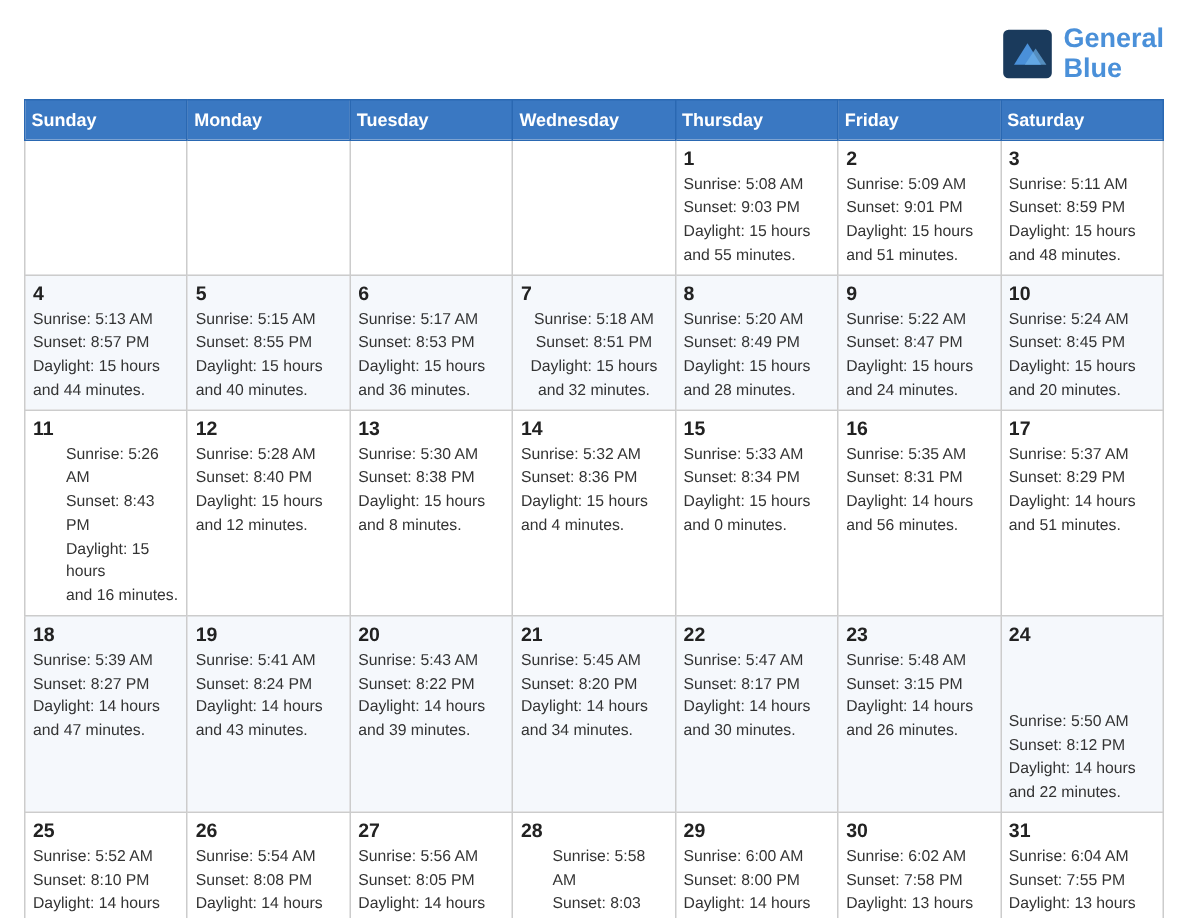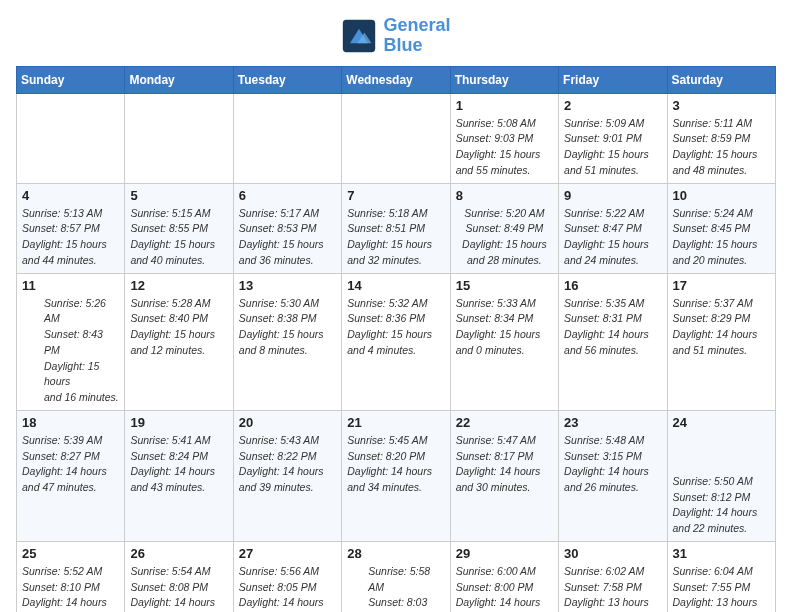--- a/index.html
+++ b/index.html
@@ -5,21 +5,21 @@
     * { box-sizing: border-box; margin: 0; padding: 0; }
     body {
       font-family: Arial, sans-serif;
       background: #fff;
       width: 792px;
       min-height: 612px;
       padding: 16px;
     }
     .header {
       display: flex;
-      justify-content: center;
+      justify-content: flex-end;
       align-items: flex-start;
       margin-bottom: 10px;
     }
     .logo {
       display: flex;
       align-items: center;
       gap: 6px;
     }
     .logo-text {
       font-size: 18px;
@@ -74,21 +74,20 @@
     .day-number {
       font-weight: bold;
       font-size: 13px;
       margin-bottom: 3px;
       color: #222;
     }
     .day-info {
       color: #333;
       font-size: 10.5px;
       line-height: 1.5;
-      font-style: italic;
     }
     .empty-cell {
       background: #fff !important;
     }
     td.empty-cell {
       background: #fff !important;
     }
   </style>
 </head>
 <body>
@@ -166,28 +165,28 @@
         </td>
         <td>
           <div class="day-number">6</div>
           <div class="day-info" style="white-space: pre-line;">Sunrise: 5:17 AM
 Sunset: 8:53 PM
 Daylight: 15 hours
 and 36 minutes.</div>
         </td>
         <td>
           <div class="day-number">7</div>
-          <div class="day-info" style="white-space: pre-line;">Sunrise: 5:18 AM
+          <div class="day-info" style="white-space: pre-line; text-align: center;">Sunrise: 5:18 AM
 Sunset: 8:51 PM
 Daylight: 15 hours
 and 32 minutes.</div>
         </td>
         <td>
           <div class="day-number">8</div>
-          <div class="day-info" style="white-space: pre-line; text-align: center;">Sunrise: 5:20 AM
+          <div class="day-info" style="white-space: pre-line;">Sunrise: 5:20 AM
 Sunset: 8:49 PM
 Daylight: 15 hours
 and 28 minutes.</div>
         </td>
         <td>
           <div class="day-number">9</div>
           <div class="day-info" style="white-space: pre-line;">Sunrise: 5:22 AM
 Sunset: 8:47 PM
 Daylight: 15 hours
 and 24 minutes.</div>

